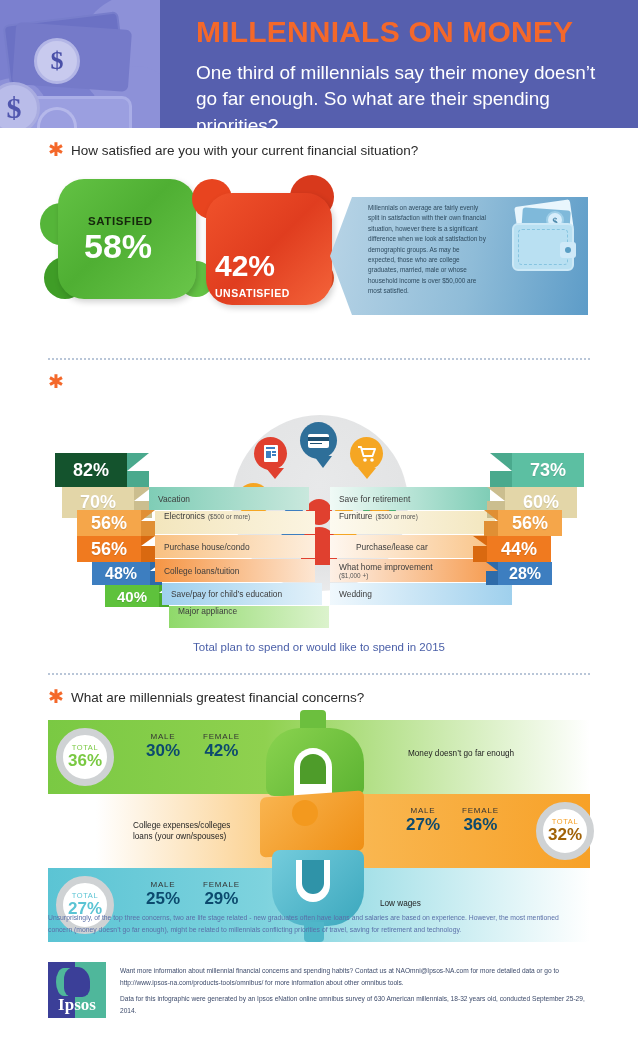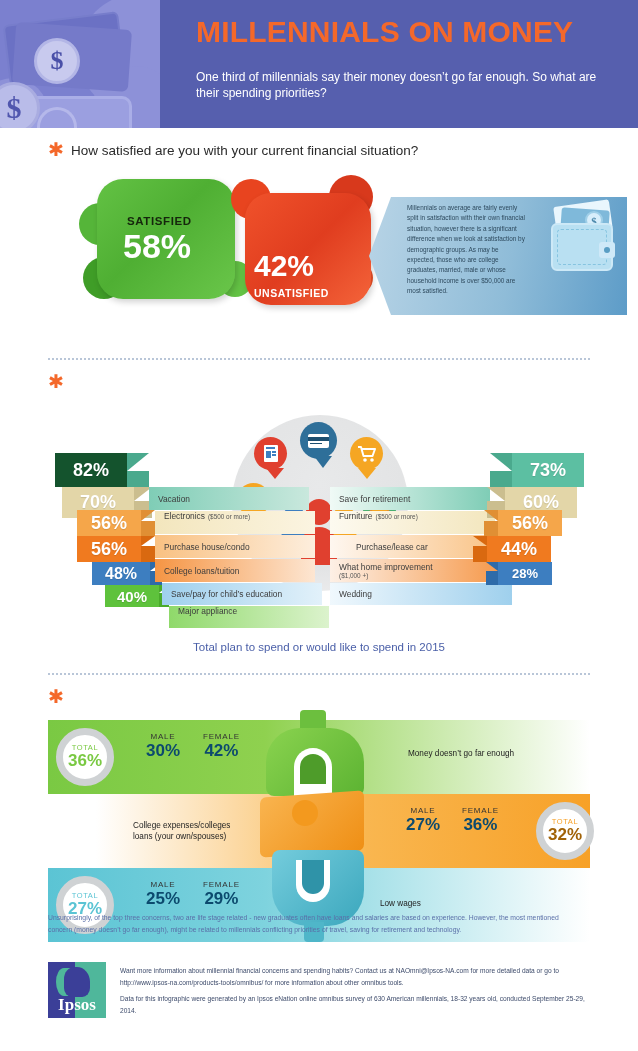--- a/index.html
+++ b/index.html
@@ -52,35 +52,35 @@
   }
   .header-right {
     flex:1; background:#565fae; padding:16px 24px 0 36px;
     position:relative;
   }
   .title {
     color:#f4682a; font-size:30px; font-weight:bold; letter-spacing:0.2px;
     font-family:"Liberation Sans", sans-serif; line-height:1.05;
   }
   .subtitle {
-    color:#ffffff; font-size:12px; line-height:1.4; margin-top:21px;
+    color:#ffffff; font-size:19px; line-height:1.4; margin-top:12px;
     font-weight:normal;
   }
 
   
   .q-row { display:flex; align-items:center; padding:0 0 0 48px; margin-top:14px; }
   .asterisk { color:#f4682a; font-size:19px; margin-right:7px; line-height:1; margin-top:-2px;}
   .q-text { color:#2a2a2a; font-size:13.5px; }
   .dots {
     height:1px; margin:8px 48px 0 48px;
     border-top:2px dotted #b9c6d8;
   }
 
   
-  .sec1 { position:relative; height:185px; margin-top:6px;margin-left:39px; }
+  .sec1 { position:relative; height:185px; margin-top:6px; }
   .pct-shape {
     position:absolute; border-radius:26px;
     box-shadow:2px 3px 6px rgba(0,0,0,0.18);
   }
   .green-shape {
     left:58px; top:14px; width:138px; height:120px;
     background:linear-gradient(135deg,#63c244 0%,#4faf33 45%,#6ac64a 100%);
   }
   .green-nub-tl {
     position:absolute; left:40px; top:38px; width:42px; height:42px;
@@ -449,33 +449,34 @@
     <div style="position:absolute;left:484px;top:113px;width:0;height:0;border-right:14px solid #e08f34;border-bottom:11px solid transparent;"></div>
     <div style="position:absolute;left:484px;top:124px;width:14px;height:15px;background:#e08f34;"></div>
 
     <div style="position:absolute;left:487px;top:139px;width:64px;height:26px;background:#f07a1f;display:flex;align-items:center;justify-content:center;">
       <span class="bar-val">44%</span>
     </div>
     <div style="position:absolute;left:473px;top:139px;width:0;height:0;border-right:14px solid #d96910;border-bottom:10px solid transparent;"></div>
     <div style="position:absolute;left:473px;top:149px;width:14px;height:16px;background:#d96910;"></div>
 
     <div style="position:absolute;left:498px;top:165px;width:54px;height:23px;background:#3d7ec0;display:flex;align-items:center;justify-content:center;">
-      <span class="bar-val" style="font-size:13px;">28%</span>
+      <span class="bar-val" style="font-size:16px;">28%</span>
     </div>
     <div style="position:absolute;left:486px;top:165px;width:0;height:0;border-right:12px solid #2e6ba9;border-bottom:9px solid transparent;"></div>
     <div style="position:absolute;left:486px;top:174px;width:12px;height:14px;background:#2e6ba9;"></div>
   </div>
 
   <div class="sec2-caption">Total plan to spend or would like to spend in 2015</div>
 </div>
 
 <div class="dots"></div>
 
 <div class="q-row">
   <span class="asterisk">✱</span>
+  <span class="q-text">What are millennials greatest financial concerns?</span>
 </div>
 
 <div class="sec3">
 
   <div class="concern-band band-green"></div>
   <div class="donut" style="left:56px;top:18px;border-color:#cfd2d4;">
     <span class="donut-lbl" style="color:#7ac943;">TOTAL</span>
     <span class="donut-val" style="color:#7ac943;">36%</span>
   </div>
   <div style="position:absolute;left:146px;top:22px;">

